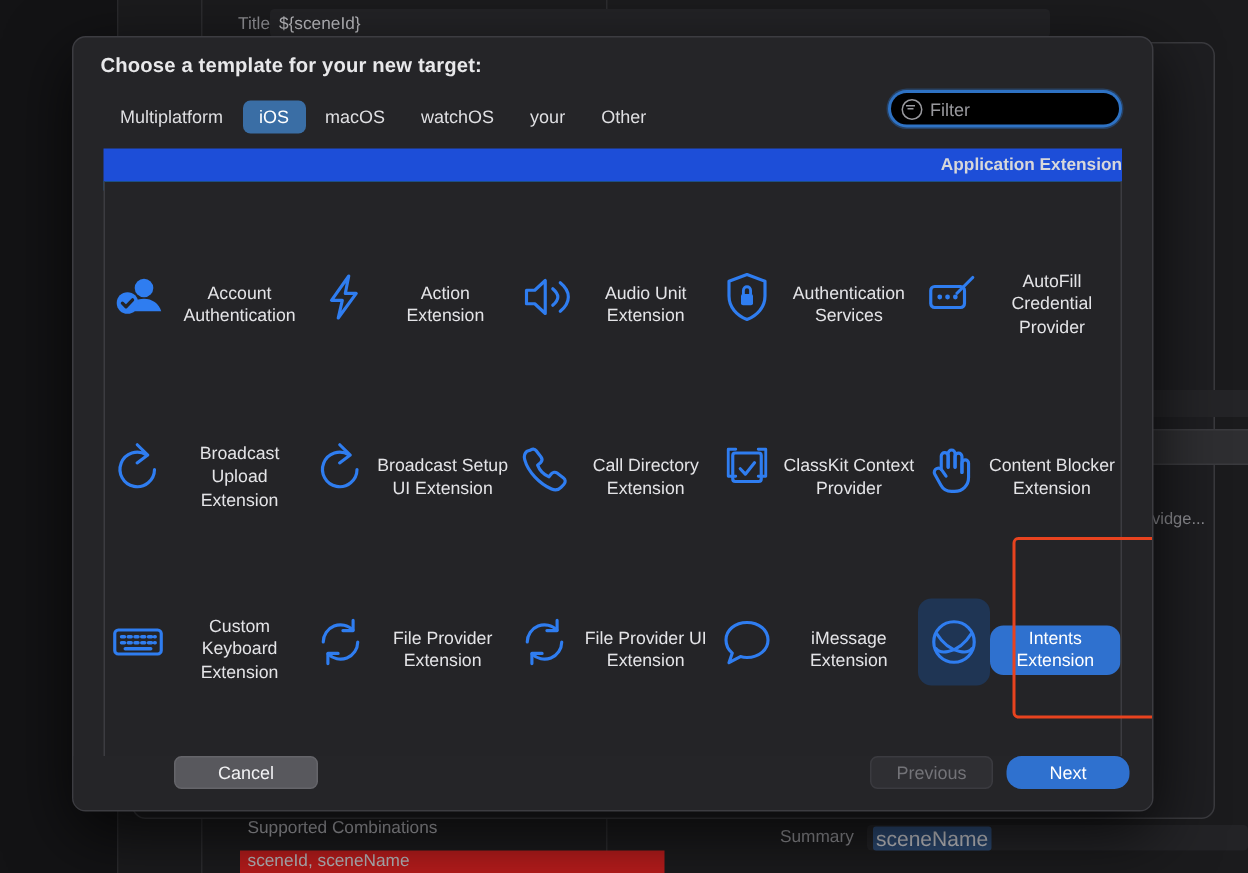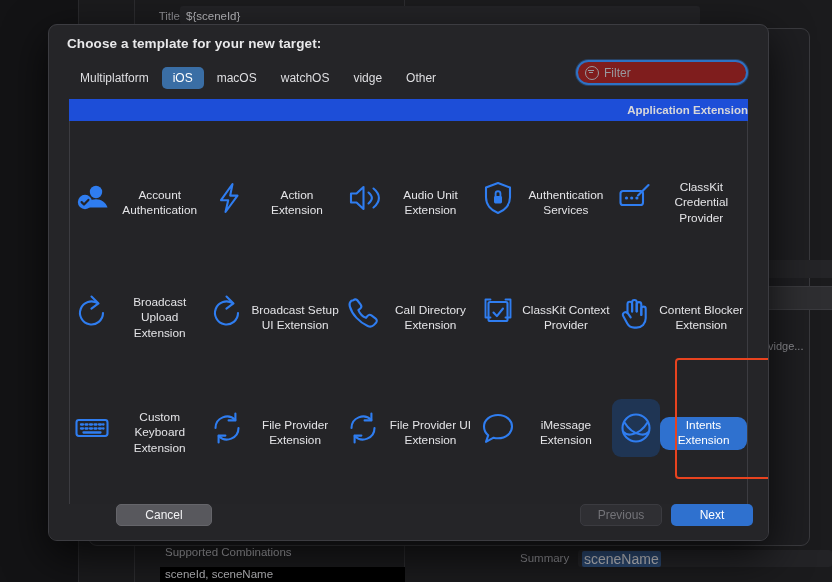--- a/index.html
+++ b/index.html
@@ -19,21 +19,21 @@
 
   .bg-title-row{position:absolute;left:140px;top:5px;width:560px;height:21px;display:flex;align-items:center;}
   .bg-title-label{width:40px;text-align:right;color:#8d8d92;font-size:11.5px;margin-right:0;}
   .bg-title-field{flex:1;height:19px;background:#232326;border-radius:3px;display:flex;align-items:center;padding-left:6px;color:#b9b9bd;font-size:11.5px;}
 
   .bg-panel-right{position:absolute;left:404px;top:232px;width:428px;height:170px;}
   .bg-field-a{position:absolute;left:355px;top:28px;width:110px;height:18px;background:#242427;border-radius:3px;}
   .bg-field-b{position:absolute;left:355px;top:54px;width:110px;height:22px;background:#2e2e31;border-radius:4px;border:1px solid #3a3a3e;}
   .bg-text-vidge{position:absolute;left:364px;top:108px;color:#8d8d92;font-size:11px;}
   .bg-supported-label{position:absolute;left:165px;top:546px;color:#a9a9ae;font-size:11.5px;}
-  .bg-supported-row{position:absolute;left:160px;top:567px;width:245px;height:15px;background:#000000;}
+  .bg-supported-row{position:absolute;left:160px;top:567px;width:245px;height:15px;background:#b91c1c;padding-left:38px;}
   .bg-supported-row span{position:absolute;left:5px;top:1px;color:#b6b6ba;font-size:11.5px;}
   .bg-summary-label{position:absolute;left:520px;top:552px;color:#8d8d92;font-size:11.5px;}
   .bg-summary-field{position:absolute;left:578px;top:550px;width:254px;height:17px;background:#232326;border-radius:3px;}
   .bg-summary-field span{position:absolute;left:4px;top:1px;color:#c8c8cc;font-size:14px;background:#2c4a73;padding:0 2px;border-radius:2px;}
 
   .bg-rounded-shell{position:absolute;left:88px;top:28px;width:720px;height:516px;border:1px solid #3a3a3e;border-radius:9px;background:#1e1e21;}
 
   
   .sheet{
     position:absolute;left:48px;top:24px;width:719px;height:515px;
@@ -46,22 +46,22 @@
   
   .tabrow{position:absolute;left:20px;top:39px;width:680px;height:27px;display:flex;align-items:center;}
   .tabs{display:flex;align-items:center;gap:2px;}
   .tab{
     padding:4px 11px;border-radius:5px;color:#dfdfe2;font-size:12px;
     white-space:nowrap;cursor:default;
   }
   .tab.active{background:#3a6ea5;color:#ffffff;}
 
   .filter{
-    position:absolute;right:22px;top:37px;width:168px;height:21px;
-    background:#7f1d1d;border-radius:11px;
+    position:absolute;right:22px;top:37px;width:152px;height:21px;
+    background:#000000;border-radius:11px;
     box-shadow:0 0 0 2px #2e72c4, 0 0 0 3px rgba(46,114,196,.38);
     display:flex;align-items:center;padding:0 7px;box-sizing:border-box;
   }
   .filter-ico{width:12px;height:12px;border:1.3px solid #9a9a9f;border-radius:50%;position:relative;flex:0 0 auto;margin-right:5px;}
   .filter-ico:before{content:"";position:absolute;left:2px;top:3.3px;width:6px;height:1.2px;background:#9a9a9f;}
   .filter-ico:after{content:"";position:absolute;left:3.4px;top:5.8px;width:3.2px;height:1.2px;background:#9a9a9f;box-shadow:0 2.2px 0 -0.6px #9a9a9f;}
   .filter-ph{color:#98989d;font-size:12px;}
 
   
   .grp{
@@ -101,21 +101,21 @@
 
   
   .btnbar{position:absolute;left:0;bottom:0;width:719px;height:36px;background:#252528;}
   .sep{position:absolute;left:20px;top:479px;width:679px;height:1px;background:#3c3c41;}
   .btn{
     position:absolute;height:22px;border-radius:5px;font-size:12px;
     display:flex;align-items:center;justify-content:center;box-sizing:border-box;cursor:default;
   }
   .btn-cancel{left:67px;bottom:14px;width:96px;background:#58585d;color:#f2f2f4;border:1px solid #65656a;}
   .btn-prev{right:106px;bottom:14px;width:82px;background:#2f2f33;color:#737378;border:1px solid #3b3b40;}
-  .btn-next{right:15px;bottom:14px;width:82px;background:#2f71cf;color:#ffffff;}
+  .btn-next{right:15px;bottom:14px;width:82px;background:#2f71cf;color:#ffffff;border-radius:10px;}
 </style>
 </head>
 <body>
 
 <div class="screen">
 
   <div class="bg-root">
     <div class="bg-left-rail"></div>
     <div class="bg-col-div"></div>
     <div class="bg-col-div2"></div>
@@ -148,21 +148,21 @@
   <div class="sheet">
 
     <div class="sheet-title">Choose a template for your new target:</div>
 
     <div class="tabrow">
       <div class="tabs" id="tabs">
           <div class="tab">Multiplatform</div>
           <div class="tab active">iOS</div>
           <div class="tab">macOS</div>
           <div class="tab">watchOS</div>
-          <div class="tab">vidge</div>
+          <div class="tab">your</div>
           <div class="tab">Other</div>
         </div>
     </div>
 
     <div class="filter">
       <span class="filter-ico"></span>
       <span class="filter-ph">Filter</span>
     </div>
 
     <div class="grp">
@@ -213,21 +213,21 @@
           <div class="cell">
             <div class="ico">
               <svg width="44" height="44" viewBox="0 0 44 44" fill="none" stroke="#2f7df0" stroke-width="2.1" stroke-linecap="round" stroke-linejoin="round">
                 <rect x="8.5" y="15" width="22.5" height="14" rx="2.6"></rect>
                 <circle cx="14.5" cy="22" r="1.6" fill="#2f7df0" stroke="none"></circle>
                 <circle cx="19.7" cy="22" r="1.6" fill="#2f7df0" stroke="none"></circle>
                 <circle cx="24.9" cy="22" r="1.6" fill="#2f7df0" stroke="none"></circle>
                 <path d="M26 19.5 L36.5 9"></path>
               </svg>
             </div>
-            <div class="cap">ClassKit Credential Provider</div>
+            <div class="cap">AutoFill Credential Provider</div>
           </div>
           <div class="cell">
             <div class="ico">
               <svg width="44" height="44" viewBox="0 0 44 44" fill="none" stroke="#2f7df0" stroke-width="2.1" stroke-linecap="round" stroke-linejoin="round">
                 <path d="M33 22a11.5 11.5 0 1 1-5.4-9.8"></path>
                 <path d="M21.5 5.5 L28.5 12.4 L21.4 17.6"></path>
               </svg>
             </div>
             <div class="cap">Broadcast Upload Extension</div>
           </div>

